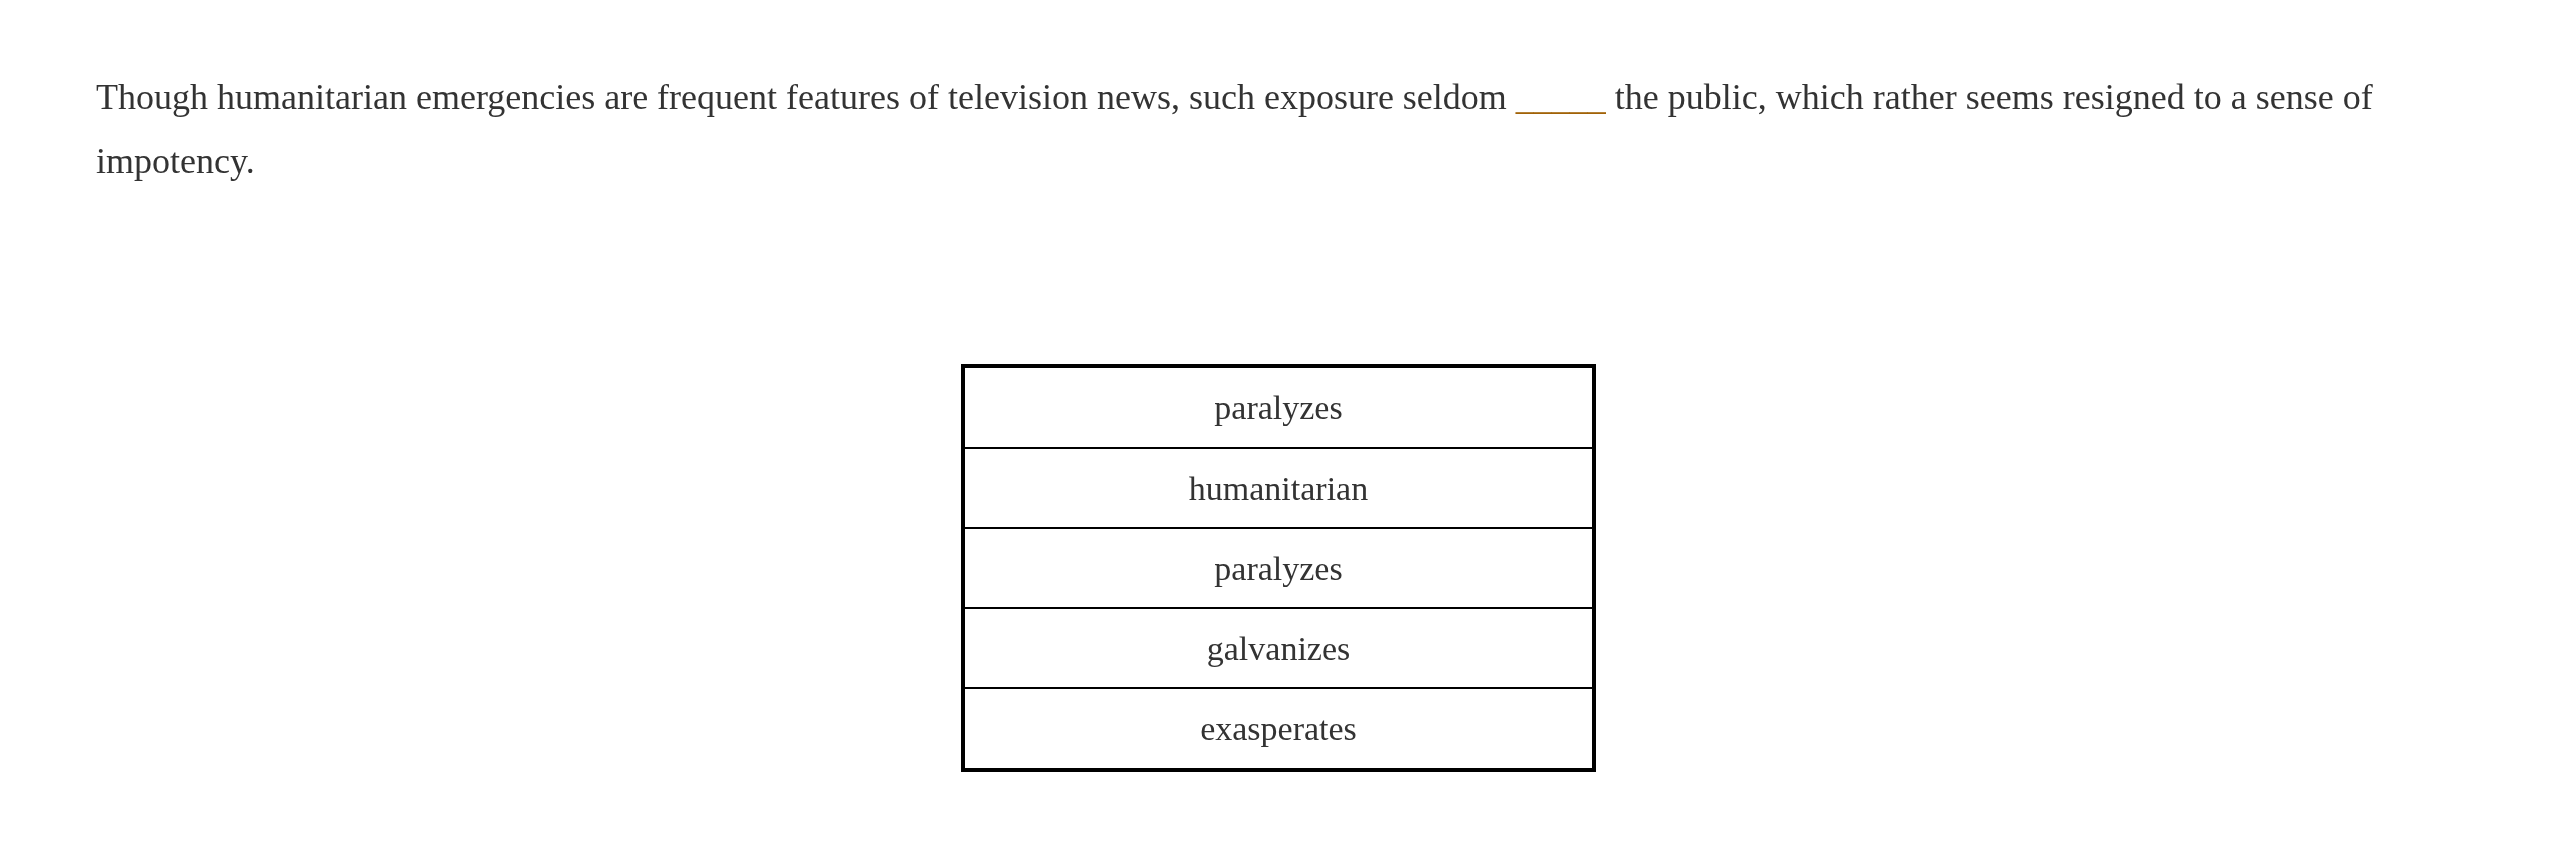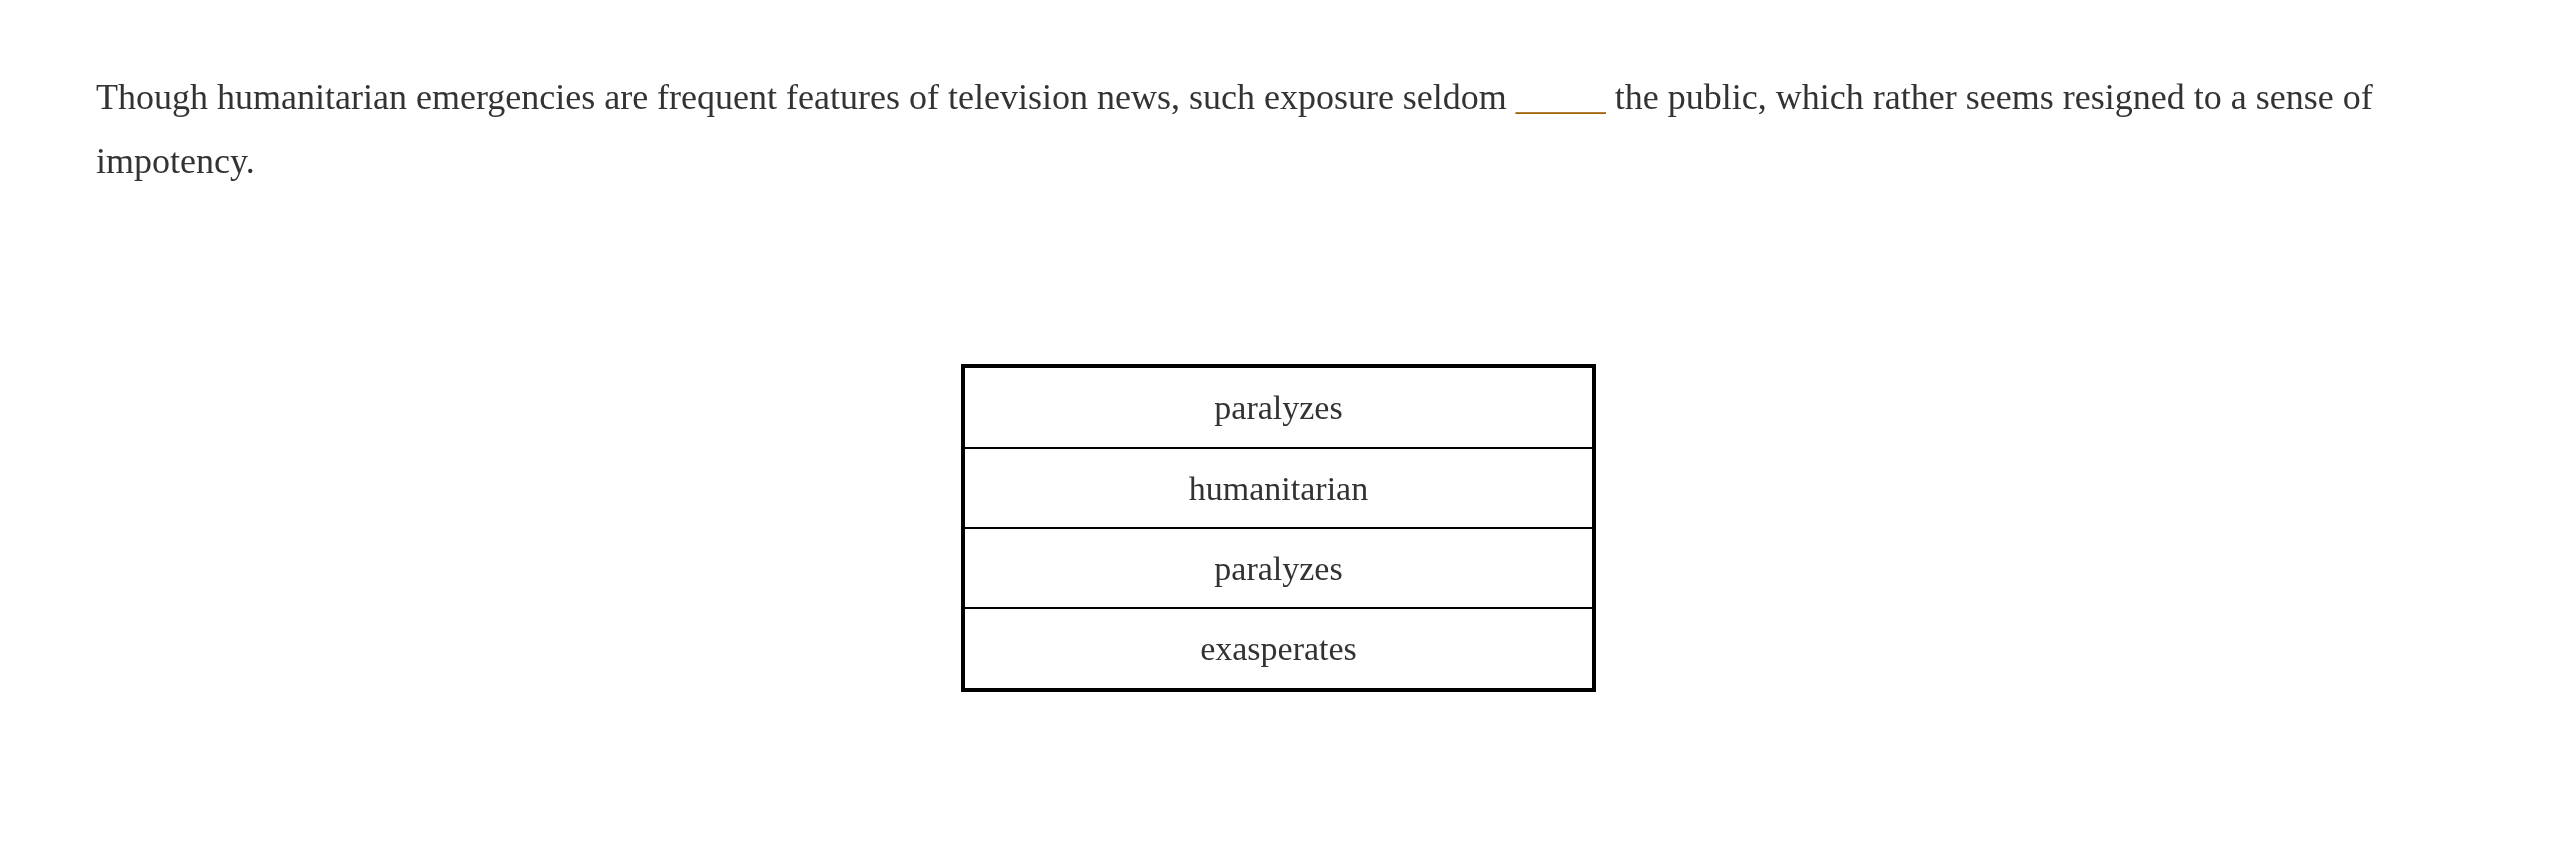--- a/index.html
+++ b/index.html
@@ -78,18 +78,21 @@
       <tr class="choice-row">
         <td class="choice-cell">paralyzes</td>
       </tr>
       <tr class="choice-row">
         <td class="choice-cell">humanitarian</td>
       </tr>
       <tr class="choice-row">
         <td class="choice-cell">paralyzes</td>
       </tr>
       <tr class="choice-row">
+        <td class="choice-cell">galvanizes</td>
+      </tr>
+      <tr class="choice-row">
         <td class="choice-cell">exasperates</td>
       </tr>
     </tbody>
   </table>
 </div>
 
 
 </body></html>

